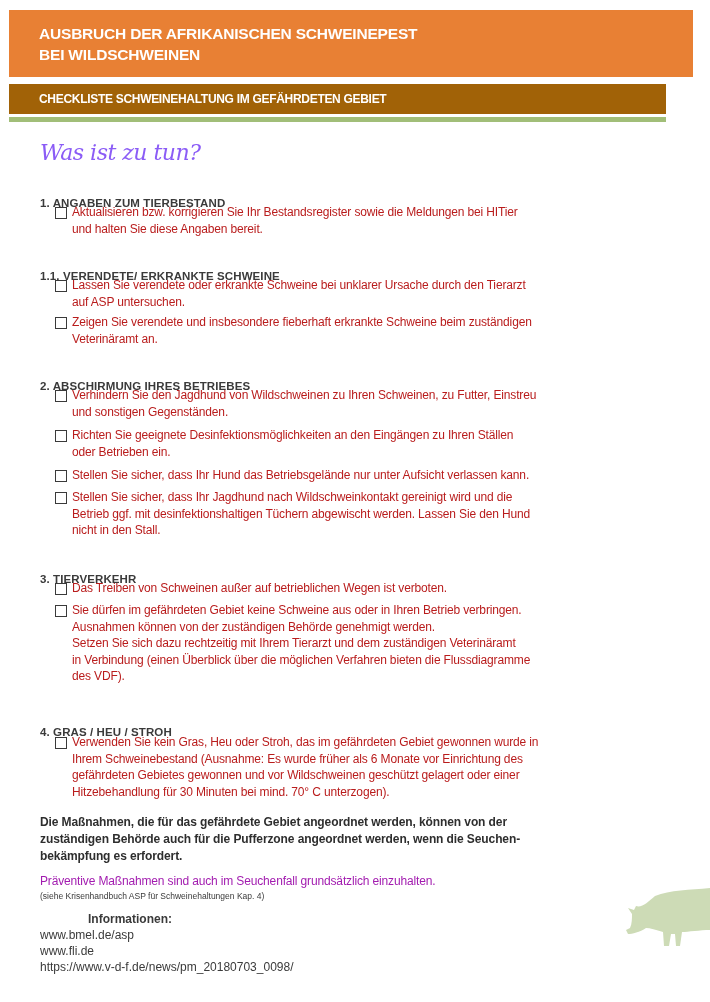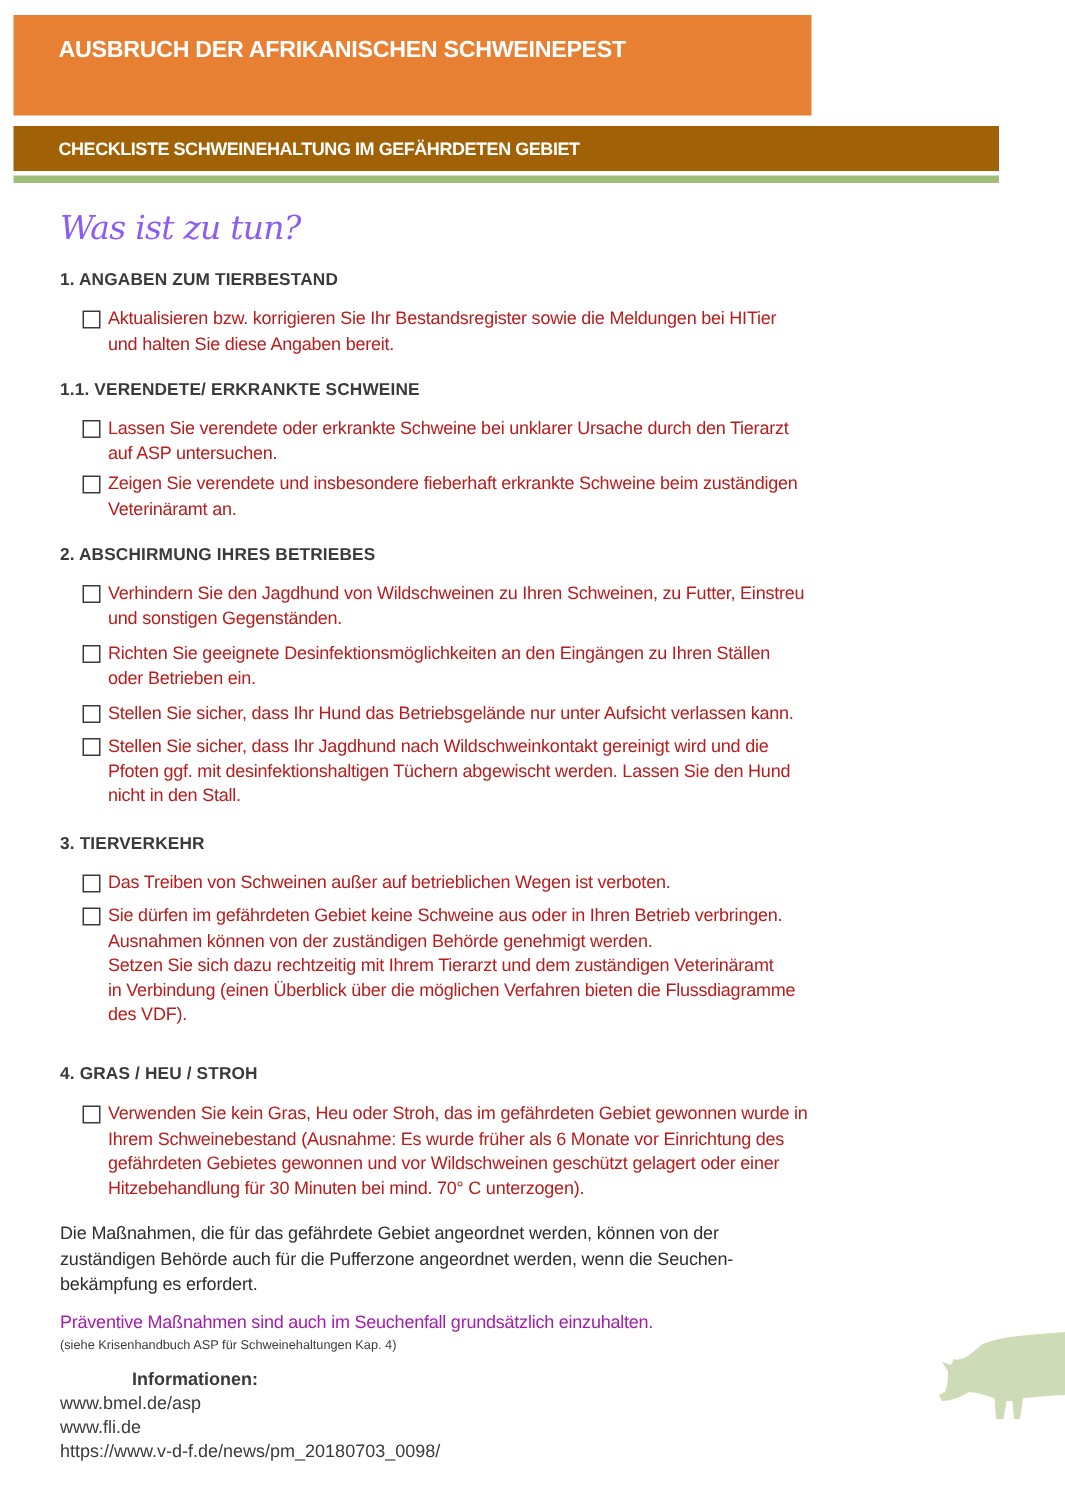--- a/index.html
+++ b/index.html
@@ -1,40 +1,41 @@
 <!DOCTYPE html>
 <html><head>
 <meta charset="utf-8">
 <style>
   html, body { margin: 0; padding: 0; background: #ffffff; }
   body { width: 710px; height: 1002px; position: relative; overflow: hidden;
          font-family: "Liberation Sans", sans-serif; color: #3a3a3a; }
-  .band1 { position: absolute; left: 9px; top: 10px; width: 532px; height: 67px; background: #e88034; }
+  .band1 { position: absolute; left: 9px; top: 10px; width: 684px; height: 67px; background: #e88034; }
   .band1 .t { position: absolute; left: 30px; top: 13px; color: #ffffff; font-weight: bold; font-size: 15.5px; line-height: 21px; letter-spacing: -0.2px; }
   .band2 { position: absolute; left: 9px; top: 84px; width: 657px; height: 30px; background: #a16207; }
   .band2 .t { position: absolute; left: 30px; top: 8px; color: #ffffff; font-weight: bold; font-size: 12px; letter-spacing: -0.3px; }
   .band3 { position: absolute; left: 9px; top: 117px; width: 657px; height: 5px; background: #a1be78; }
   .script { position: absolute; left: 40px; top: 140px; color: #8b5cf6; font-family: "DejaVu Serif", serif; font-style: italic; font-size: 22px; letter-spacing: -0.5px; }
-  .h { position: absolute; left: 40px; font-weight: bold; font-size: 11.5px; color: #3a3a3a; letter-spacing: 0.1px; }
+  .h { position: absolute; left: 40px; font-weight: bold; font-size: 11.5px; color: #3a3a3a; letter-spacing: 0.1px; margin-top: 16px; }
   .item { position: absolute; left: 55px; width: 540px; }
   .cb { position: absolute; left: 0; top: 3px; width: 10px; height: 10px; border: 1px solid #3a3a3a; background: #fff; cursor: pointer; }
   .it { position: absolute; left: 17px; width: 520px; font-size: 12px; line-height: 16.5px; color: #b91c1c; white-space: pre-line; letter-spacing: -0.15px; }
-  .bold-note { position: absolute; left: 40px; top: 814px; width: 540px; font-weight: normal; font-size: 12px; line-height: 17px; color: #2e2e2e; white-space: pre-line; letter-spacing: -0.1px; }
+  .bold-note { position: absolute; left: 40px; top: 814px; width: 540px; font-weight: bold; font-size: 12px; line-height: 17px; color: #2e2e2e; white-space: pre-line; letter-spacing: -0.1px; }
   .prev { position: absolute; left: 40px; top: 874px; font-size: 12px; color: #a21caf; letter-spacing: -0.15px; }
   .prevnote { position: absolute; left: 40px; top: 891px; font-size: 8.5px; color: #3a3a3a; }
   .infoh { position: absolute; left: 40px; top: 912px; font-weight: bold; font-size: 12px; color: #3a3a3a; padding-left: 48px; }
   .link { position: absolute; left: 40px; font-size: 12px; color: #3a3a3a; text-decoration: none; }
   .pig { position: absolute; left: 620px; top: 888px; }
 </style>
 </head>
 <body>
 
 <div class="band1">
   <div class="t">
     <div>AUSBRUCH DER AFRIKANISCHEN SCHWEINEPEST</div>
+    <div>BEI WILDSCHWEINEN</div>
   </div>
 </div>
 <div class="band2">
   <div class="t">CHECKLISTE SCHWEINEHALTUNG IM GEFÄHRDETEN GEBIET</div>
 </div>
 <div class="band3"></div>
 
 <div class="script">Was ist zu tun?</div>
 
 <div class="h" style="top:181px">1. ANGABEN ZUM TIERBESTAND</div>
@@ -67,21 +68,21 @@
   <span class="it">Richten Sie geeignete Desinfektionsmöglichkeiten an den Eingängen zu Ihren Ställen
 oder Betrieben ein.</span>
 </div>
 <div class="item" style="top:467px">
   <span class="cb"></span>
   <span class="it">Stellen Sie sicher, dass Ihr Hund das Betriebsgelände nur unter Aufsicht verlassen kann.</span>
 </div>
 <div class="item" style="top:489px">
   <span class="cb"></span>
   <span class="it">Stellen Sie sicher, dass Ihr Jagdhund nach Wildschweinkontakt gereinigt wird und die
-Pfoten ggf. mit desinfektionshaltigen Tüchern abgewischt werden. Lassen Sie den Hund
+Betrieb ggf. mit desinfektionshaltigen Tüchern abgewischt werden. Lassen Sie den Hund
 nicht in den Stall.</span>
 </div>
 
 <div class="h" style="top:557px">3. TIERVERKEHR</div>
 <div class="item" style="top:580px">
   <span class="cb"></span>
   <span class="it">Das Treiben von Schweinen außer auf betrieblichen Wegen ist verboten.</span>
 </div>
 <div class="item" style="top:602px">
   <span class="cb"></span>

